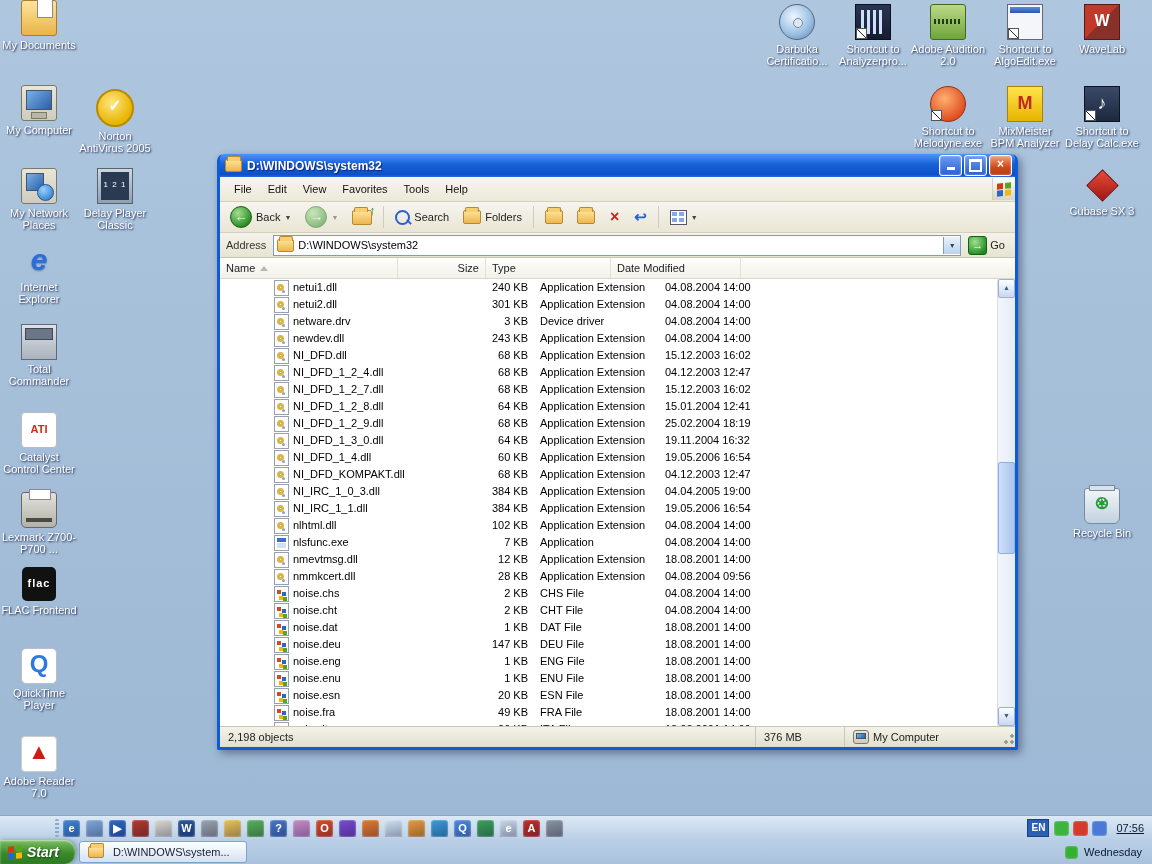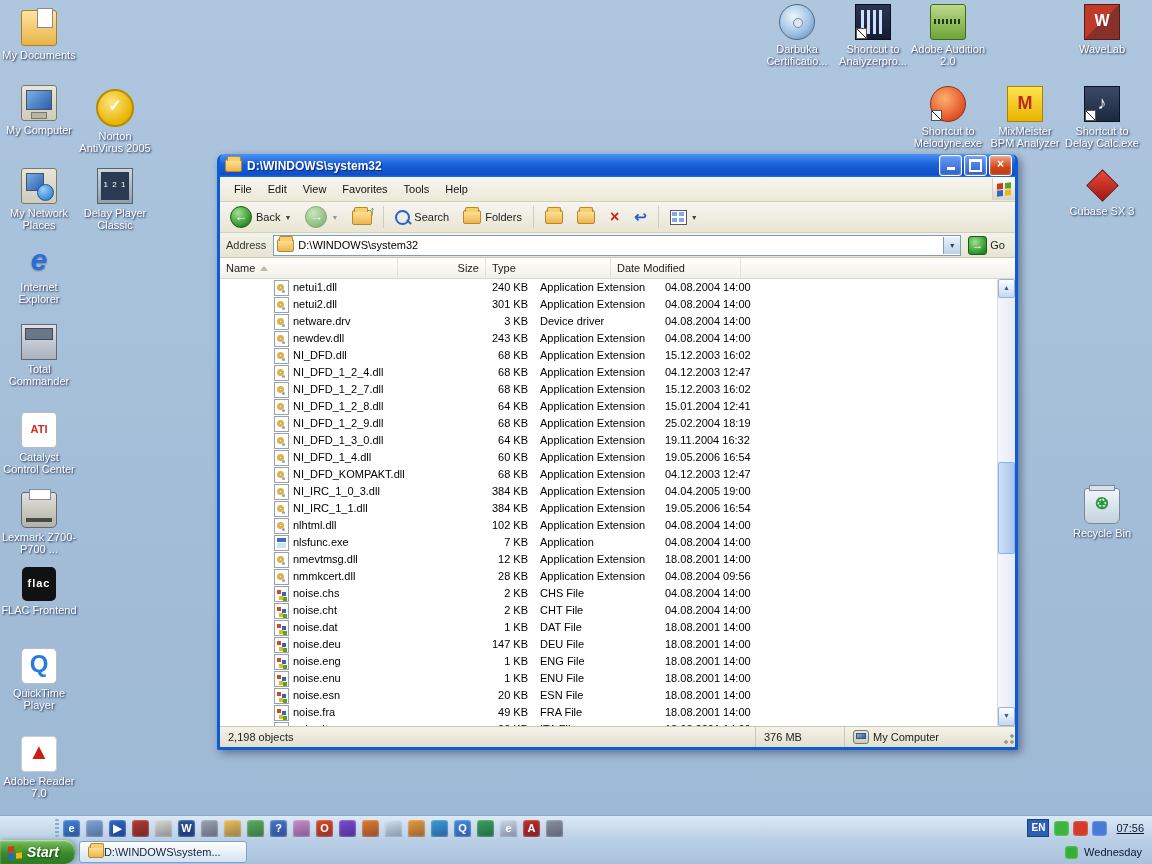--- a/index.html
+++ b/index.html
@@ -150,47 +150,48 @@
   .qlzone{display:flex;align-items:center;gap:6px;flex:1;overflow:hidden;}
   .ql{width:17px;height:17px;border-radius:3px;box-shadow:inset 0 0 2px rgba(255,255,255,.7),0 1px 1px rgba(0,0,40,.3);
     color:#fff;font-size:11px;font-weight:bold;text-align:center;line-height:17px;cursor:default;}
   .tray{display:flex;align-items:center;gap:5px;padding-right:8px;}
   .enbox{width:20px;height:16px;background:#2a5fb4;color:#fff;font-size:10px;font-weight:bold;text-align:center;line-height:16px;border:1px solid #1a407e;}
   .tico{width:15px;height:15px;border-radius:3px;box-shadow:inset 0 0 2px rgba(255,255,255,.6);}
   .clock{color:#0a1a33;padding-left:4px;text-decoration:underline;}
   .startbtn{height:24px;display:flex;align-items:center;gap:5px;padding:0 16px 0 8px;border-radius:0 10px 10px 0;
     background:linear-gradient(#7cc060,#3a8a2c 55%,#2c7a22);box-shadow:inset 0 1px 2px rgba(255,255,255,.6),2px 0 4px rgba(0,40,0,.3);
     color:#fff;font-weight:bold;font-style:italic;font-size:14px;text-shadow:1px 1px 2px rgba(0,40,0,.7);cursor:default;}
-  .taskbtn{height:20px;display:flex;align-items:center;gap:0;margin-left:4px;padding:0 8px;width:150px;
+  .taskbtn{height:20px;display:flex;align-items:center;gap:9px;margin-left:4px;padding:0 8px;width:150px;
     background:linear-gradient(#fdfefe,#d4e2f2);border:1px solid #7ba2c8;border-radius:3px;color:#123;}
   .taskbtn .fold{width:14px;height:10px;flex:0 0 14px;}
   .dayzone{margin-left:auto;display:flex;align-items:center;gap:6px;padding-right:10px;color:#0a1a33;}
   .tico.sm{width:13px;height:13px;}
 </style>
 </head>
 <body>
 
 <div class="desktop">
 
-  <div class="dicon" style="left:0;top:10px"><span class="ic di-mydocs"></span><span class="dlabel">My Documents</span></div>
+  <div class="dicon" style="left:0;top:0"><span class="ic di-mydocs"></span><span class="dlabel">My Documents</span></div>
   <div class="dicon" style="left:0;top:85px"><span class="ic mon"></span><span class="dlabel">My Computer</span></div>
   <div class="dicon" style="left:76px;top:89px"><span class="ic di-norton">✓</span><span class="dlabel">Norton AntiVirus 2005</span></div>
   <div class="dicon" style="left:0;top:168px"><span class="ic di-net"></span><span class="dlabel">My Network Places</span></div>
   <div class="dicon" style="left:76px;top:168px"><span class="ic di-mpc"></span><span class="dlabel">Delay Player Classic</span></div>
   <div class="dicon" style="left:0;top:244px"><span class="ic di-ie">e</span><span class="dlabel">Internet Explorer</span></div>
   <div class="dicon" style="left:0;top:412px"><span class="ic di-ati">ATI</span><span class="dlabel">Catalyst Control Center</span></div>
   <div class="dicon" style="left:0;top:324px"><span class="ic di-tc"></span><span class="dlabel">Total Commander</span></div>
   <div class="dicon" style="left:0;top:492px"><span class="ic di-prn"></span><span class="dlabel">Lexmark Z700-P700 ...</span></div>
   <div class="dicon" style="left:0;top:567px"><span class="ic di-flac">flac</span><span class="dlabel">FLAC Frontend</span></div>
   <div class="dicon" style="left:0;top:648px"><span class="ic di-qt">Q</span><span class="dlabel">QuickTime Player</span></div>
   <div class="dicon" style="left:0;top:736px"><span class="ic di-ar">▲</span><span class="dlabel">Adobe Reader 7.0</span></div>
 
   <div class="dicon" style="left:758px;top:4px"><span class="ic di-cd"></span><span class="dlabel">Darbuka Certificatio...</span></div>
   <div class="dicon" style="left:834px;top:4px"><span class="ic di-anlz sc"></span><span class="dlabel">Shortcut to Analyzerpro...</span></div>
   <div class="dicon" style="left:909px;top:4px"><span class="ic di-aud"></span><span class="dlabel">Adobe Audition 2.0</span></div>
+  <div class="dicon" style="left:986px;top:4px"><span class="ic di-algo sc"></span><span class="dlabel">Shortcut to AlgoEdit.exe</span></div>
   <div class="dicon" style="left:1063px;top:4px"><span class="ic di-wl">W</span><span class="dlabel">WaveLab</span></div>
   <div class="dicon" style="left:909px;top:86px"><span class="ic di-mel sc"></span><span class="dlabel">Shortcut to Melodyne.exe</span></div>
   <div class="dicon" style="left:986px;top:86px"><span class="ic di-mix">M</span><span class="dlabel">MixMeister BPM Analyzer</span></div>
   <div class="dicon" style="left:1063px;top:86px"><span class="ic di-dc sc">♪</span><span class="dlabel">Shortcut to Delay Calc.exe</span></div>
   <div class="dicon" style="left:1063px;top:168px"><span class="ic di-cub"></span><span class="dlabel">Cubase SX 3</span></div>
   <div class="dicon" style="left:1063px;top:488px"><span class="ic di-rb">♼</span><span class="dlabel">Recycle Bin</span></div>
 
   <div class="window">
     <div class="titlebar">
       <span class="ticon fold"></span>

